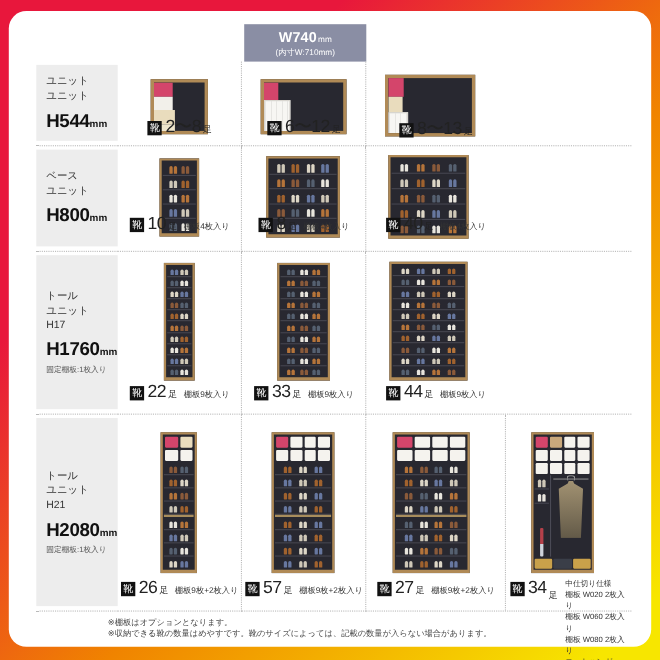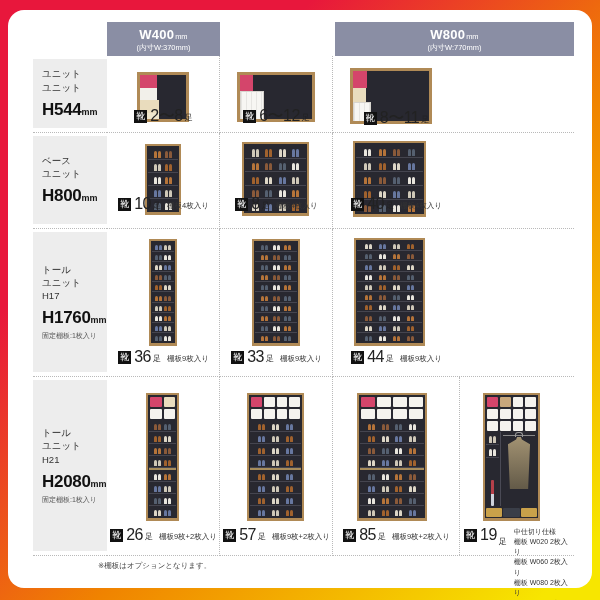--- a/index.html
+++ b/index.html
@@ -72,27 +72,23 @@
              clip-path:polygon(42% 0,58% 0,62% 5%,96% 14%,88% 100%,12% 100%,4% 14%,38% 5%);}
   .coat-bottom{flex:none;height:9px;display:flex;gap:1px;padding:1px;}
   .coat-bottom .box{min-height:0;}
 </style>
 </head>
 <body>
 
 <div class="card">
   <div class="tbl" id="tbl">
       <div class="hdr-spacer" style="grid-area: 1 / 1;"></div>
-      <div class="hdr" style="grid-area: 1 / 2;">
-        <div class="hdr-line1"><span class="hdr-size">W400</span><span class="hdr-mm">mm</span></div>
-        <div class="hdr-inner">(内寸W:370mm)</div>
-      </div>
-      <div class="hdr" style="grid-area: 1 / 4; margin-left: 2px;">
-        <div class="hdr-line1"><span class="hdr-size">W800</span><span class="hdr-mm">mm</span></div>
-        <div class="hdr-inner">(内寸W:770mm)</div>
+      <div class="hdr" style="grid-area: 1 / 3; margin-left: 2px;">
+        <div class="hdr-line1"><span class="hdr-size">W740</span><span class="hdr-mm">mm</span></div>
+        <div class="hdr-inner">(内寸W:710mm)</div>
       </div>
       <div class="lcell" style="grid-area: 2 / 1;">
         <div class="lblock">
           <div class="lbl-line">ユニット</div>
           <div class="lbl-line">ユニット</div>
           <div class="lbl-h"><span class="lbl-h-num">H544</span><span class="lbl-h-mm">mm</span></div>
         </div>
       </div>
       <div class="lcell" style="grid-area: 3 / 1;">
         <div class="lblock">
@@ -144,21 +140,21 @@
         </div>
       </div>
       <div class="bcell" style="grid-area: 2 / 4;">
         <div class="cab cab-wall-stepped" style="left: 17px; top: 12px; width: 82px; height: 56px;">
           <div class="ws-pink" style="left: 2px; top: 31px; width: 14px; height: 17px; background: var(--box_pink);"></div>
           <div class="ws-cream" style="left: 18px; top: 34px; width: 13px; height: 14px; background: var(--box_cream);"></div>
           <div class="wdoor" style="left: 35px; top: 14px; width: 18px; height: 34px;"></div>
         </div>
         <div class="cap-row" style="top: 54px; width: 127px;">
           <span class="badge">靴</span>
-          <span class="cap-num">8〜11</span>
+          <span class="cap-num">8〜13</span>
           <span class="cap-unit">足</span>
         </div>
       </div>
       <div class="bcell vline" style="grid-area: 3 / 2;">
         <div class="cab cab-shoes" style="left: 38px; top: 11px; width: 36px; height: 71px;">
           <div class="shoe-area">
             <div class="srow">
               <div class="pair">
                 <span class="shoe" style="background: rgb(181, 116, 58);"></span>
                 <span class="shoe" style="background: rgb(181, 116, 58);"></span>
@@ -521,21 +517,21 @@
               </div>
               <div class="pair">
                 <span class="shoe" style="background: rgb(232, 229, 221);"></span>
                 <span class="shoe" style="background: rgb(232, 229, 221);"></span>
               </div>
             </div>
           </div>
         </div>
         <div class="cap-row" style="top: 120px; width: 113px;">
           <span class="badge">靴</span>
-          <span class="cap-num">36</span>
+          <span class="cap-num">22</span>
           <span class="cap-unit">足</span>
           <span class="cap-note">棚板9枚入り</span>
         </div>
       </div>
       <div class="bcell vline" style="grid-area: 4 / 3;">
         <div class="cab cab-shoes" style="left: 32px; top: 10px; width: 48px; height: 107px;">
           <div class="shoe-area">
             <div class="srow">
               <div class="pair">
                 <span class="shoe" style="background: rgb(85, 96, 112);"></span>
@@ -1273,21 +1269,21 @@
                 </div>
                 <div class="pair">
                   <span class="shoe" style="background: rgb(103, 119, 159);"></span>
                   <span class="shoe" style="background: rgb(103, 119, 159);"></span>
                 </div>
               </div>
             </div>
           </div>
           <div class="cap-row" style="top: 150px; width: 127px;">
             <span class="badge">靴</span>
-            <span class="cap-num">85</span>
+            <span class="cap-num">27</span>
             <span class="cap-unit">足</span>
             <span class="cap-note">棚板9枚+2枚入り</span>
           </div>
         </div>
         <div class="subcell" style="position: absolute; left: 127px; top: 0px; width: 114px; height: 100%;">
           <div class="cab cab-coat" style="left: 23px; top: 16px; width: 57px; height: 128px;">
             <div class="brow">
               <div class="box pink"></div>
               <div class="box tan"></div>
               <div class="box"></div>
@@ -1328,27 +1324,28 @@
               </div>
             </div>
             <div class="coat-bottom">
               <div class="box gold"></div>
               <div class="box dark"></div>
               <div class="box gold"></div>
             </div>
           </div>
           <div class="cap-row cap-left" style="top: 150px; width: 114px;">
             <span class="badge">靴</span>
-            <span class="cap-num">19</span>
+            <span class="cap-num">34</span>
             <span class="cap-unit">足</span>
             <div class="cap-note-lines">
               <div class="cap-note-line">中仕切り仕様</div>
               <div class="cap-note-line">棚板 W020 2枚入り</div>
               <div class="cap-note-line">棚板 W060 2枚入り</div>
               <div class="cap-note-line">棚板 W080 2枚入り</div>
               <div class="cap-note-line">コートハンガー</div>
             </div>
           </div>
         </div>
       </div>
     </div>
   <div class="foot" style="top:551px">※棚板はオプションとなります。</div>
+  <div class="foot" style="top:561px">※収納できる靴の数量はめやすです。靴のサイズによっては、記載の数量が入らない場合があります。</div>
 </div>
 
 </body></html>

